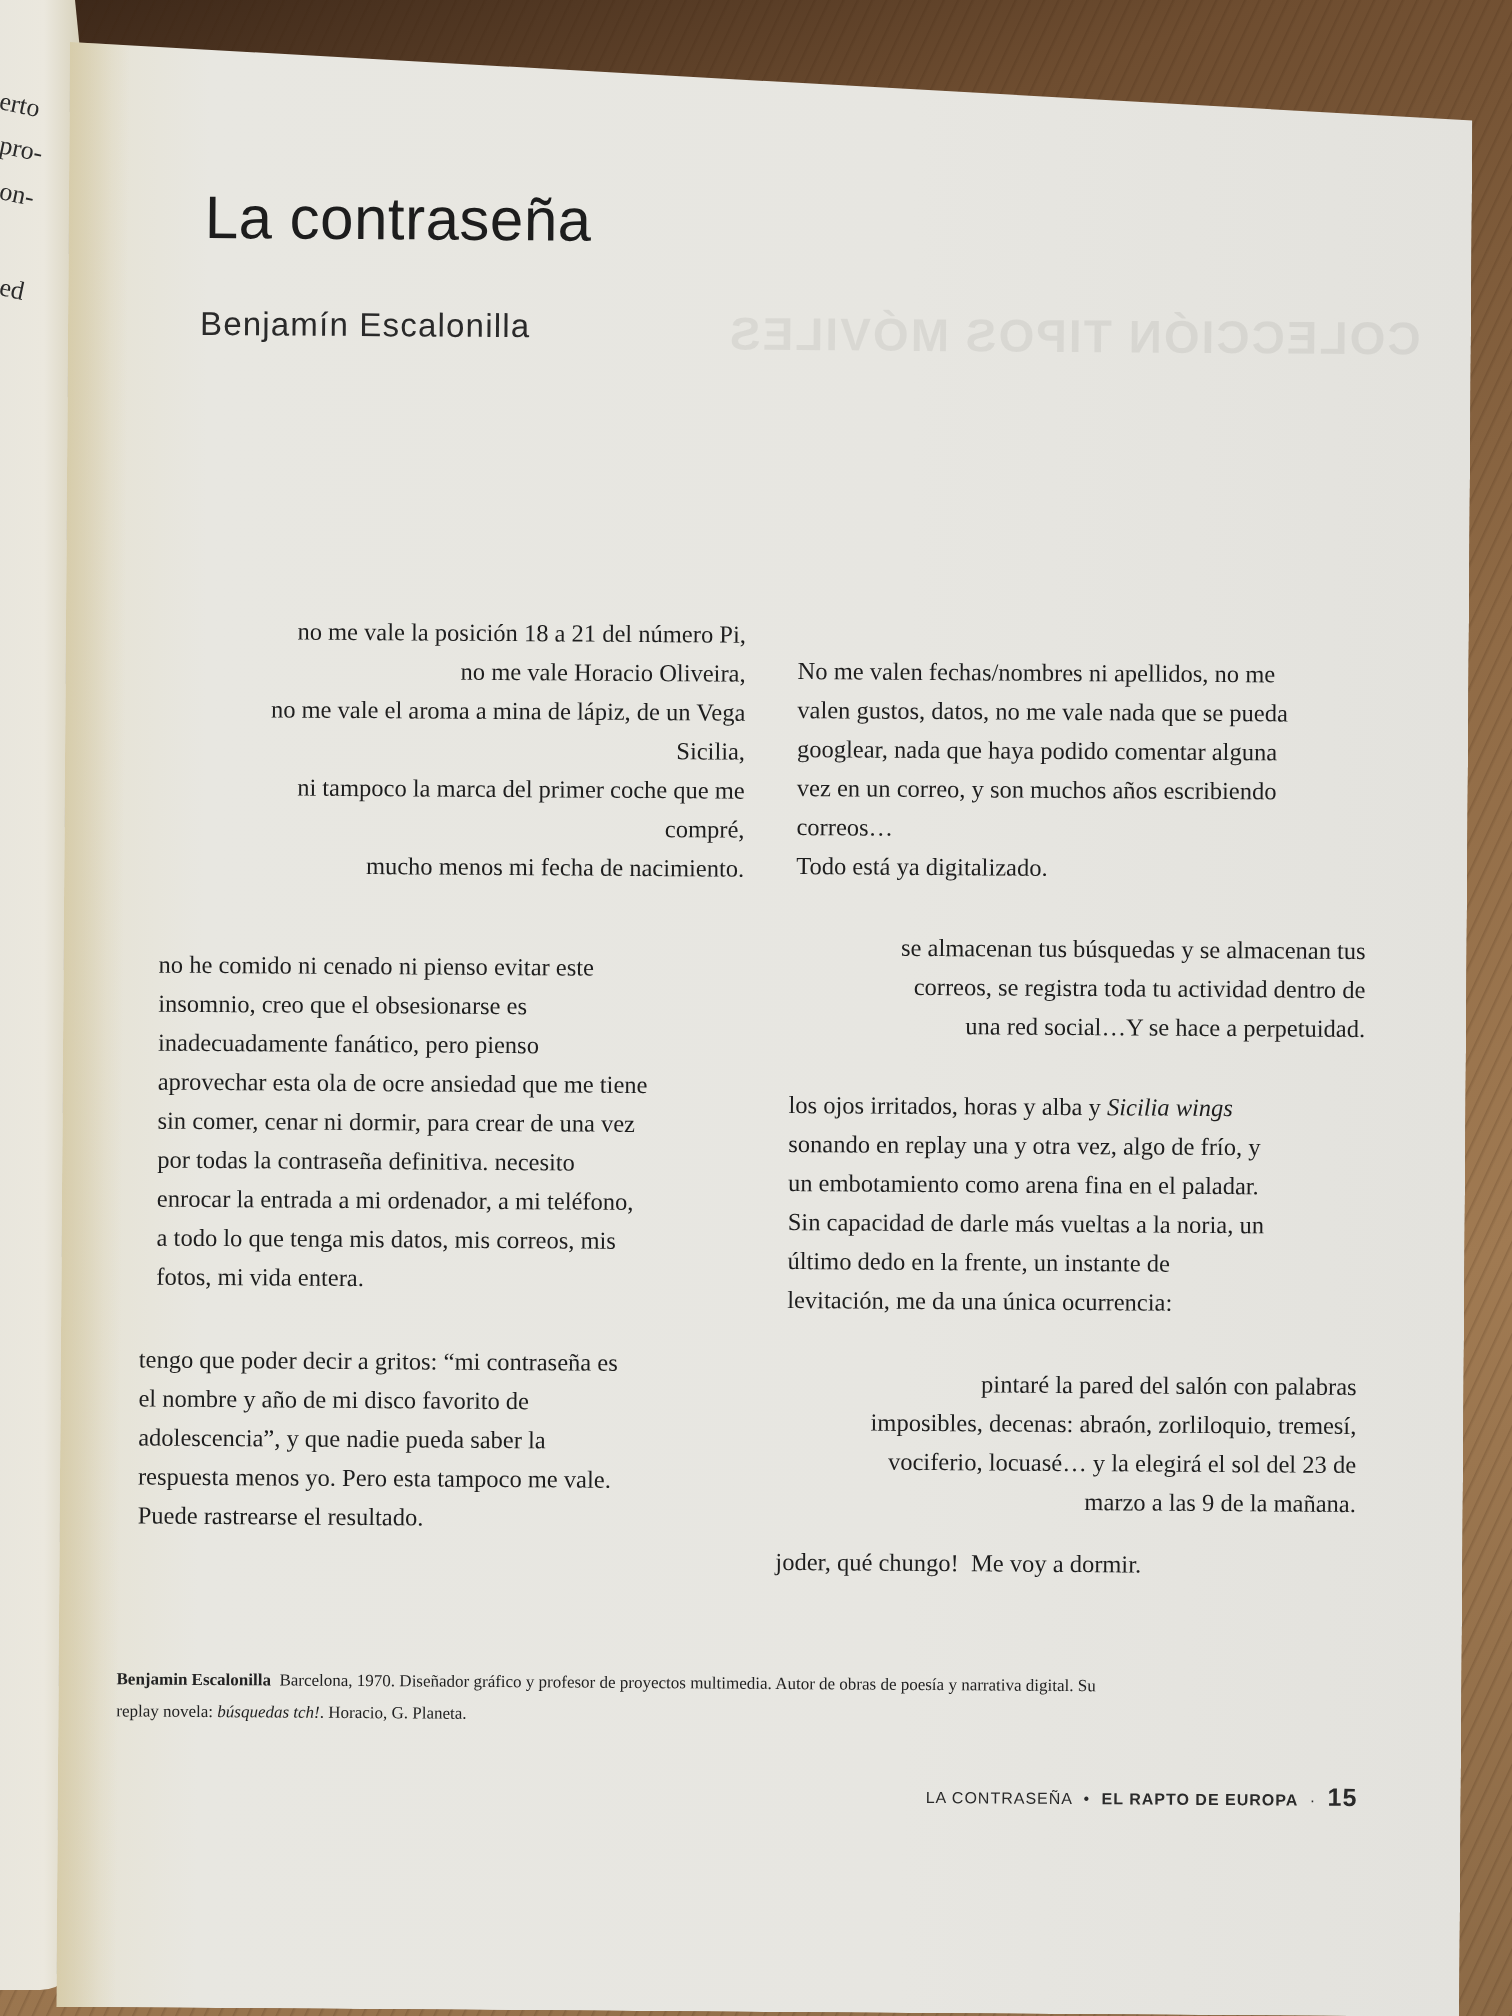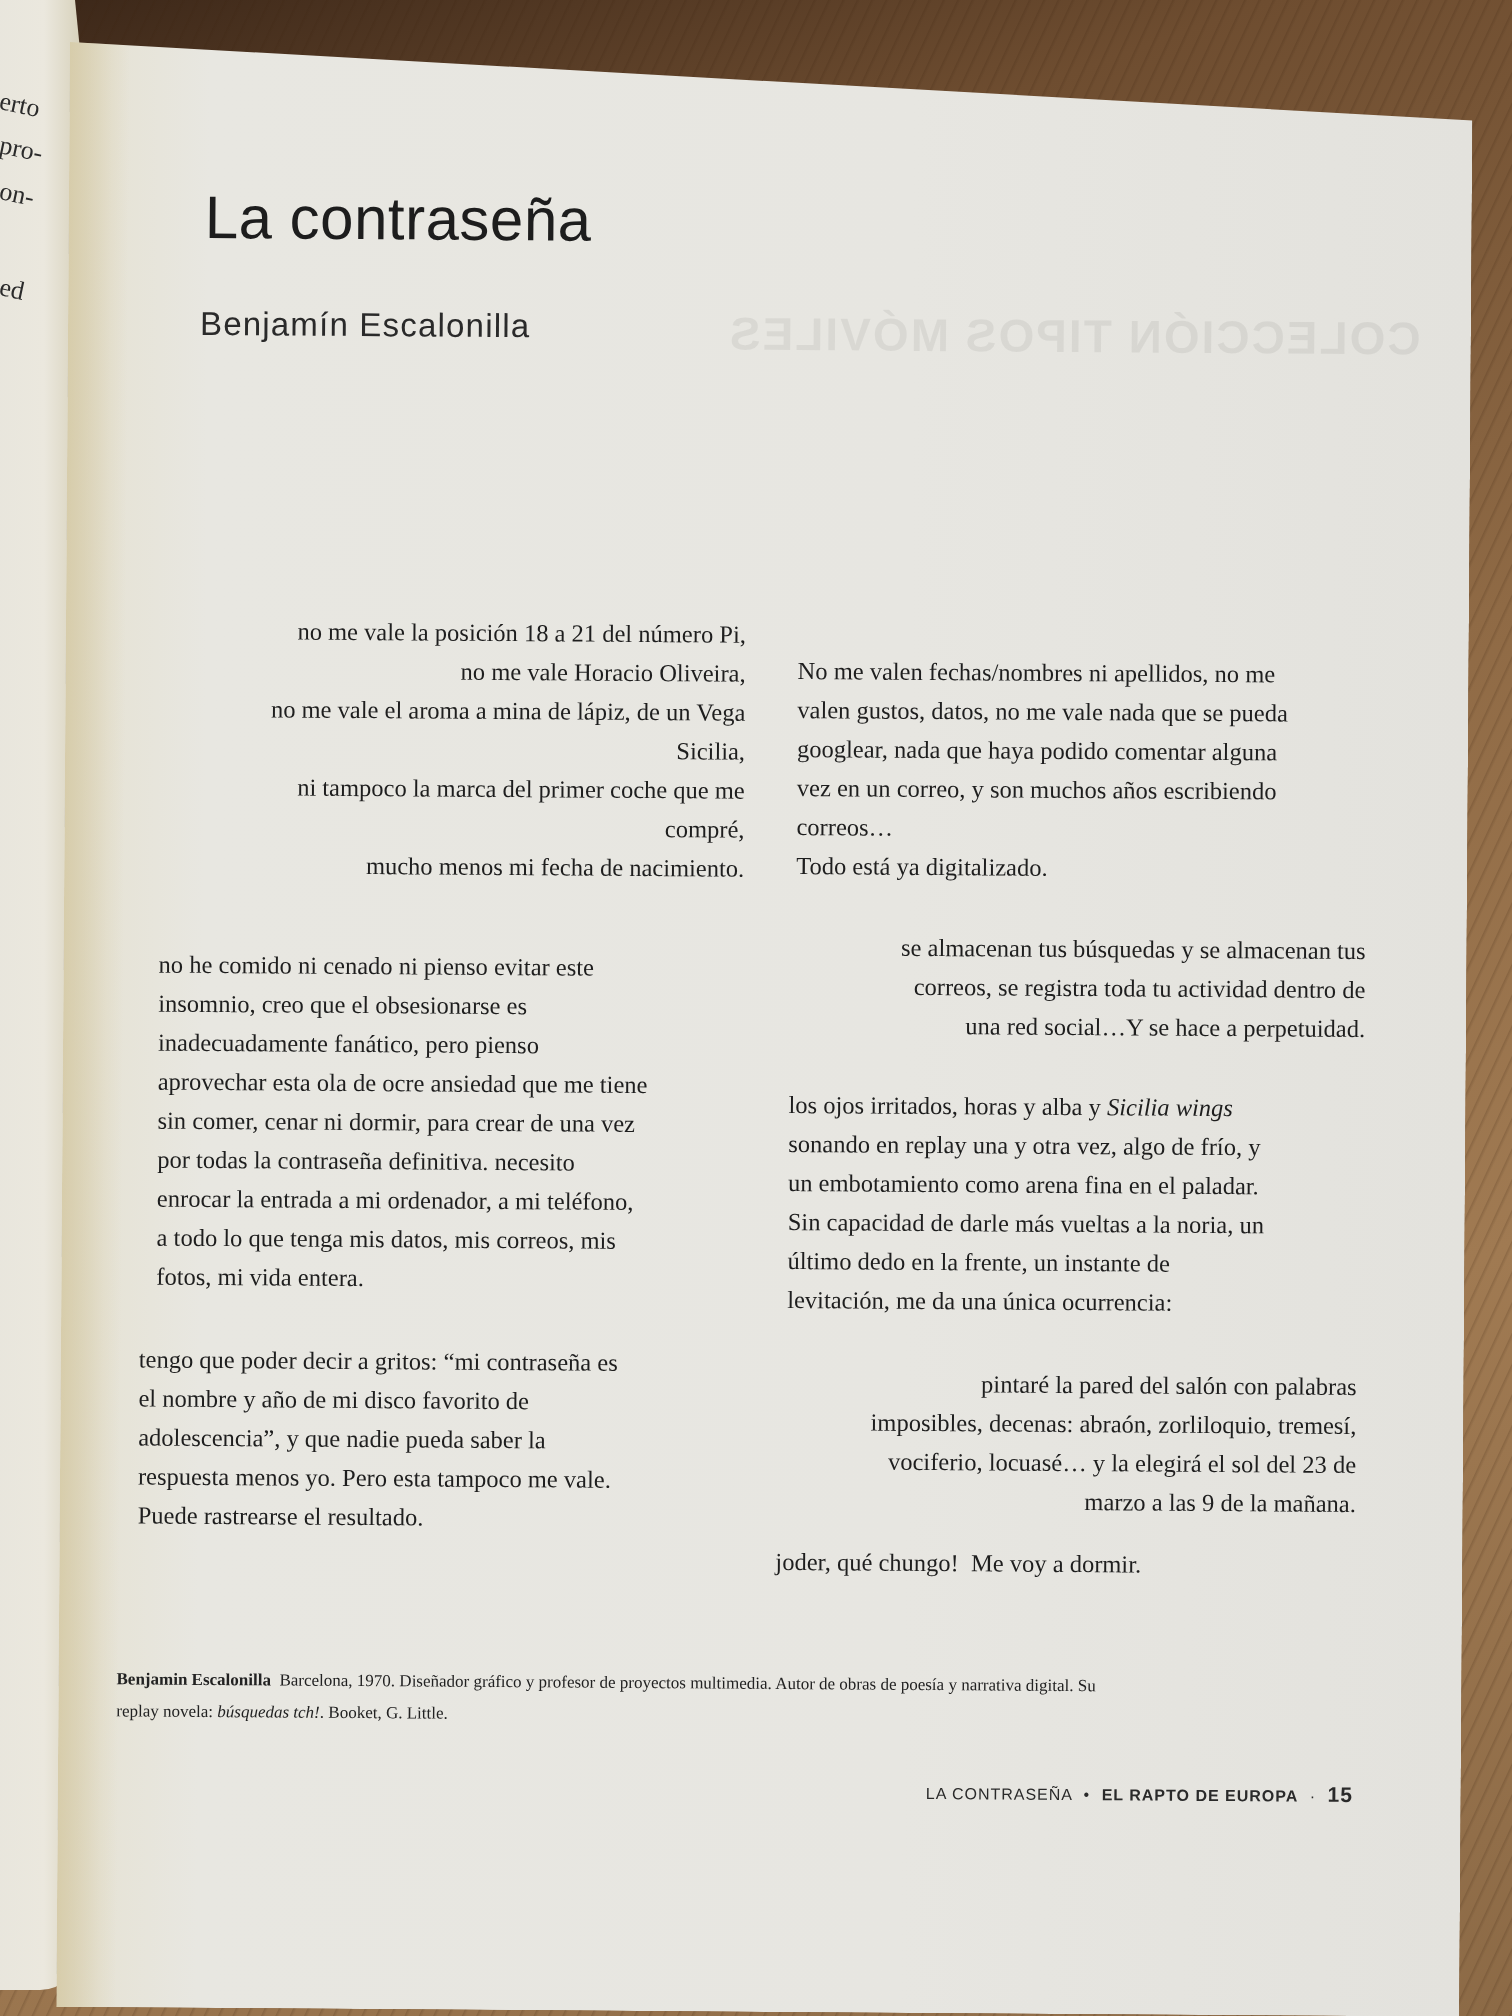--- a/index.html
+++ b/index.html
@@ -67,21 +67,21 @@
       position: absolute; left: 58px; top: 1621px; width: 1280px;
       font-size: 17px; line-height: 32px; color: #222;
     }
     .bio b { font-weight: bold; }
     .running-footer {
       position: absolute; left: 868px; top: 1732px;
       font-family: "Liberation Sans", sans-serif; font-size: 16px; color: #2a2a2a;
       letter-spacing: 1px; white-space: nowrap;
     }
     .running-footer .strong { font-weight: bold; }
-    .running-footer .page-num { font-weight: bold; font-size: 21px; }
+    .running-footer .page-num { font-weight: bold; font-size: 25px; }
     .dot { margin: 0 6px; }
   </style>
 </head>
 <body>
 
 <div class="wood-grain"></div>
 
 <div class="left-page">
   <span class="frag" style="top:96px">erto</span>
   <span class="frag" style="top:140px">pro-</span>
@@ -156,21 +156,21 @@
     <p>vociferio, locuasé… y la elegirá el sol del 23 de</p>
     <p>marzo a las 9 de la mañana.</p>
   </div>
 
   <div class="col r-stanza-5">
     <p style="white-space:pre">joder, qué chungo!  Me voy a dormir.</p>
   </div>
 
   <div class="bio">
     <div style="white-space:pre"><b>Benjamin Escalonilla</b><span>  Barcelona, 1970. Diseñador gráfico y profesor de proyectos multimedia. Autor de obras de poesía y narrativa digital. Su</span></div>
-    <div><span style="white-space:pre">replay novela: </span><i>búsquedas tch!</i><span>. Booket, G. Little.</span></div>
+    <div><span style="white-space:pre">replay novela: </span><i>búsquedas tch!</i><span>. Horacio, G. Planeta.</span></div>
   </div>
 
   <div class="running-footer">
     <span>LA CONTRASEÑA</span>
     <span class="dot">•</span>
     <span class="strong">EL RAPTO DE EUROPA</span>
     <span class="dot">·</span>
     <span class="page-num">15</span>
   </div>
 </div>

